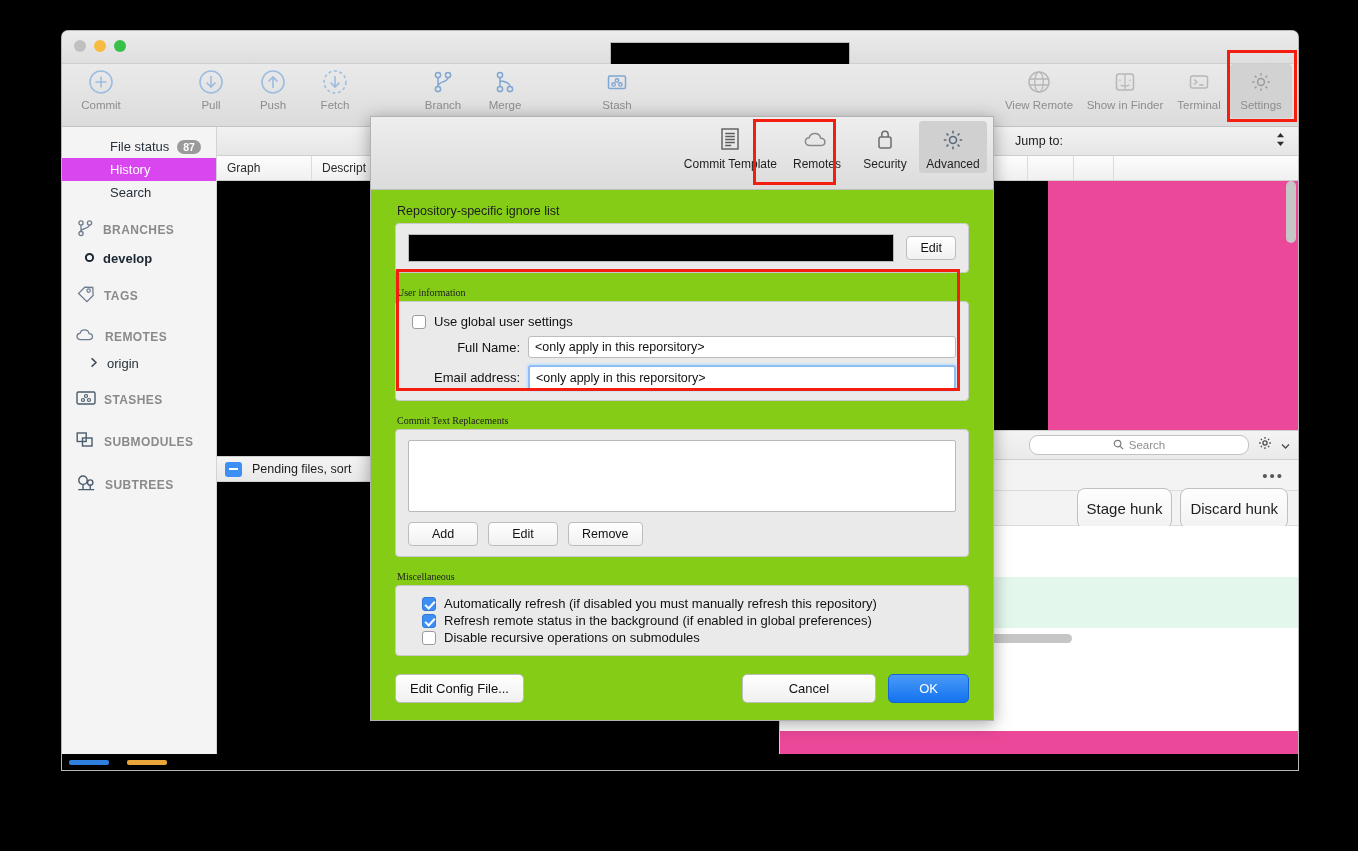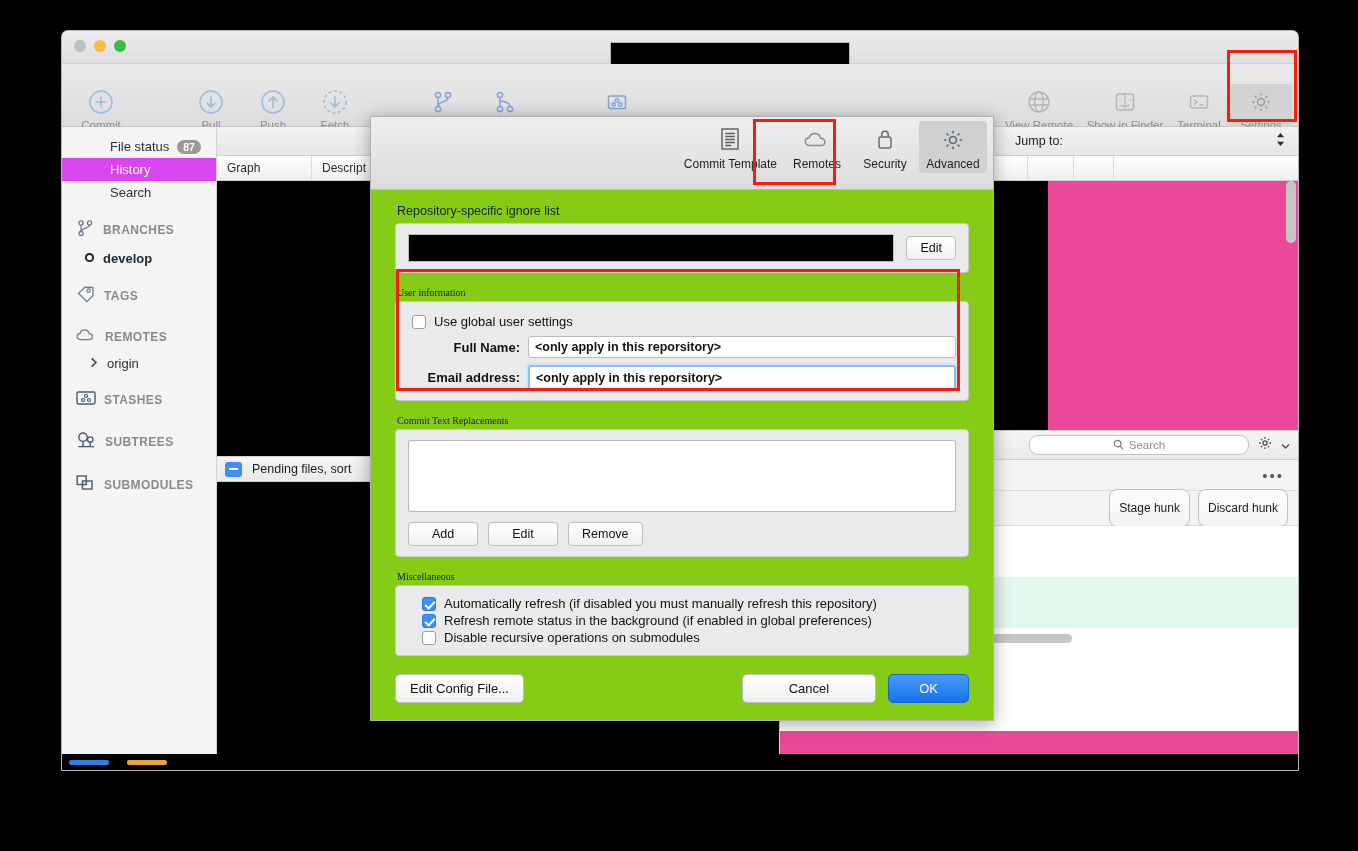--- a/index.html
+++ b/index.html
@@ -18,21 +18,21 @@
   .dot{width:12px;height:12px;border-radius:50%;}
   .dot.r{background:#c0c0c0;}
   .dot.y{background:#f6bb42;}
   .dot.g{background:#38c149;}
   .title-redact{position:absolute;left:548px;top:11px;width:238px;height:26px;background:#000;
                 border:1px solid #b9b9b9;}
 
   
   .toolbar{position:relative;height:62px;background:linear-gradient(#eaeaea,#dcdcdc);
            border-bottom:1px solid #c3c3c3;}
-  .tb-group{position:absolute;top:20px;display:flex;justify-content:flex-end;}
+  .tb-group{position:absolute;top:0;display:flex;justify-content:flex-end;}
   .tb-left{left:8px;}
   .tb-right{right:6px;}
   .tb-item{width:62px;display:flex;flex-direction:column;align-items:center;justify-content:flex-start;
            padding-top:4px;height:54px;box-sizing:border-box;}
   .tb-item .ic{height:28px;display:flex;align-items:center;justify-content:center;}
   .tb-item .lb{font-size:11.5px;color:#8d8d8d;margin-top:3px;white-space:nowrap;}
   .tb-item.wide{width:86px;}
   .tb-item.sel{background:#d2d2d2;border-radius:4px;}
 
   
@@ -79,21 +79,21 @@
              border-bottom:1px solid #cfcfcf;display:flex;align-items:center;justify-content:flex-end;
              gap:8px;padding-right:8px;}
   .searchfield{width:218px;height:18px;border:1px solid #c3c3c3;border-radius:9px;background:#fff;
                display:flex;align-items:center;justify-content:center;gap:5px;}
   .searchfield .ph{font-size:11.5px;color:#8e8e8e;}
   .dotsbar{height:30px;background:#f3f3f3;border-bottom:1px solid #dcdcdc;display:flex;align-items:center;
            justify-content:flex-end;padding-right:14px;}
   .dots{letter-spacing:2px;color:#5a5a5a;font-size:15px;line-height:1;}
   .hunkbar{height:34px;background:#f3f3f3;border-bottom:1px solid #dcdcdc;display:flex;align-items:center;
            justify-content:flex-end;gap:8px;padding-right:10px;}
-  .mini-btn{font-size:12px;background:linear-gradient(#fefefe,#f2f2f2);border:1px solid #c0c0c0;
+  .mini-btn{font-size:15px;background:linear-gradient(#fefefe,#f2f2f2);border:1px solid #c0c0c0;
             border-radius:8px;padding:11px 9px;color:#1d1d1d;}
   .diff{font-family:"DejaVu Sans Mono",monospace;font-size:11.5px;color:#111;background:#fff;}
   .diff .ln{height:17px;line-height:17px;padding-left:2px;white-space:pre;}
   .diff .add{background:#e3f7ec;}
   .hscroll{position:absolute;left:0;right:14px;bottom:4px;height:9px;}
   .hscroll i{display:block;height:9px;width:58%;background:#c6c6c6;border-radius:5px;}
   .vscroll{position:absolute;top:0;right:2px;width:10px;height:62px;}
   .vscroll i{display:block;height:100%;background:#c6c6c6;border-radius:5px;}
 
   
@@ -123,21 +123,21 @@
   .grp-box{background:#eaeaea;border:1px solid #cacaca;border-radius:4px;padding:10px 12px;box-sizing:border-box;}
 
   .chk-row{display:flex;align-items:center;gap:8px;margin:2px 0 2px 14px;}
   .cbx{width:14px;height:14px;border:1px solid #9b9b9b;border-radius:3px;background:#fff;
        box-sizing:border-box;flex:none;}
   .cbx.on{background:#3d8ef5;border-color:#2f79d8;position:relative;}
   .cbx.on:after{content:"";position:absolute;left:4px;top:1px;width:4px;height:8px;border:solid #fff;
                 border-width:0 2px 2px 0;transform:rotate(43deg);}
   .chk-row .t{font-size:13px;color:#111;}
 
-  .frm-row{display:flex;align-items:center;gap:8px;margin-top:7px;font-weight:bold;}
+  .frm-row{display:flex;align-items:center;gap:8px;margin-top:7px;}
   .frm-row .lab{width:112px;text-align:right;font-size:13px;color:#111;}
   .input{flex:1;height:22px;background:#fff;border:1px solid #bcbcbc;border-radius:3px;
          display:flex;align-items:center;padding:0 6px;box-sizing:border-box;font-size:12.5px;color:#111;}
   .input.focus{border:2px solid #8fbdf0;box-shadow:0 0 0 2px #cfe3f9;height:25px;}
 
   .listbox{height:70px;background:#fff;border:1px solid #b9b9b9;border-radius:2px;}
   .btnrow{display:flex;gap:10px;margin-top:10px;}
 
   .dlg-footer{display:flex;align-items:center;padding:0 24px;margin-top:18px;}
   .btn-big{font-size:13px;background:linear-gradient(#ffffff,#f0f0f0);border:1px solid #bdbdbd;
@@ -359,37 +359,37 @@
                 <circle cx="10" cy="6" r="1.5" fill="none" stroke="#4a5b6c" stroke-width="1.2"></circle>
                 <circle cx="7" cy="10" r="1.5" fill="none" stroke="#4a5b6c" stroke-width="1.2"></circle>
                 <circle cx="13" cy="10" r="1.5" fill="none" stroke="#4a5b6c" stroke-width="1.2"></circle>
               </svg>
           </span>
           <span class="lbl">STASHES</span>
         </div>
 
         <div class="sb-head" style="margin-top:9px">
           <span>
+            <svg width="20" height="18" viewBox="0 0 20 18">
+                <rect x="1.2" y="2" width="9" height="8.5" fill="none" stroke="#4a5b6c" stroke-width="1.4"></rect>
+                <rect x="6.5" y="7" width="9.5" height="8" fill="none" stroke="#4a5b6c" stroke-width="1.4"></rect>
+              </svg>
+          </span>
+          <span class="lbl">SUBMODULES</span>
+        </div>
+
+        <div class="sb-head" style="margin-top:9px">
+          <span>
             <svg width="21" height="18" viewBox="0 0 21 18">
                 <circle cx="7" cy="6.2" r="4.2" fill="none" stroke="#4a5b6c" stroke-width="1.4"></circle>
                 <circle cx="14.2" cy="8.6" r="2.7" fill="none" stroke="#4a5b6c" stroke-width="1.4"></circle>
                 <path d="M7 10.4v5M14.2 11.3v4.1M2.2 15.6h16" stroke="#4a5b6c" stroke-width="1.4"></path>
               </svg>
           </span>
           <span class="lbl">SUBTREES</span>
-        </div>
-
-        <div class="sb-head" style="margin-top:9px">
-          <span>
-            <svg width="20" height="18" viewBox="0 0 20 18">
-                <rect x="1.2" y="2" width="9" height="8.5" fill="none" stroke="#4a5b6c" stroke-width="1.4"></rect>
-                <rect x="6.5" y="7" width="9.5" height="8" fill="none" stroke="#4a5b6c" stroke-width="1.4"></rect>
-              </svg>
-          </span>
-          <span class="lbl">SUBMODULES</span>
         </div>
       </div>
 
       <div class="center">
         <div class="branchbar">
           <span class="t">All Branches</span>
           <span>
             <svg width="11" height="15" viewBox="0 0 11 15">
                 <path d="M5.5 1 9 5.2H2z" fill="#2b2b2b"></path>
                 <path d="M5.5 14 2 9.8h7z" fill="#2b2b2b"></path>

